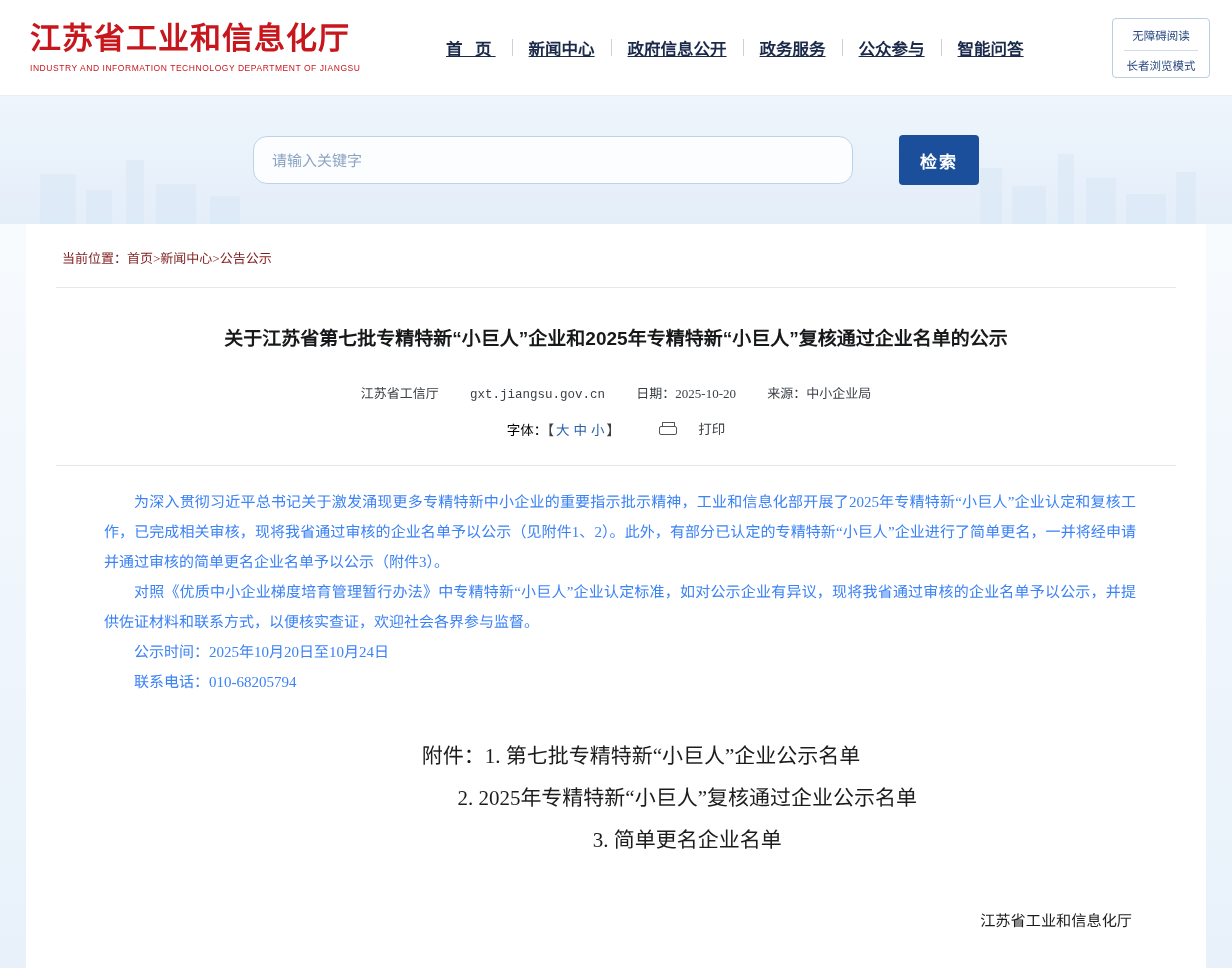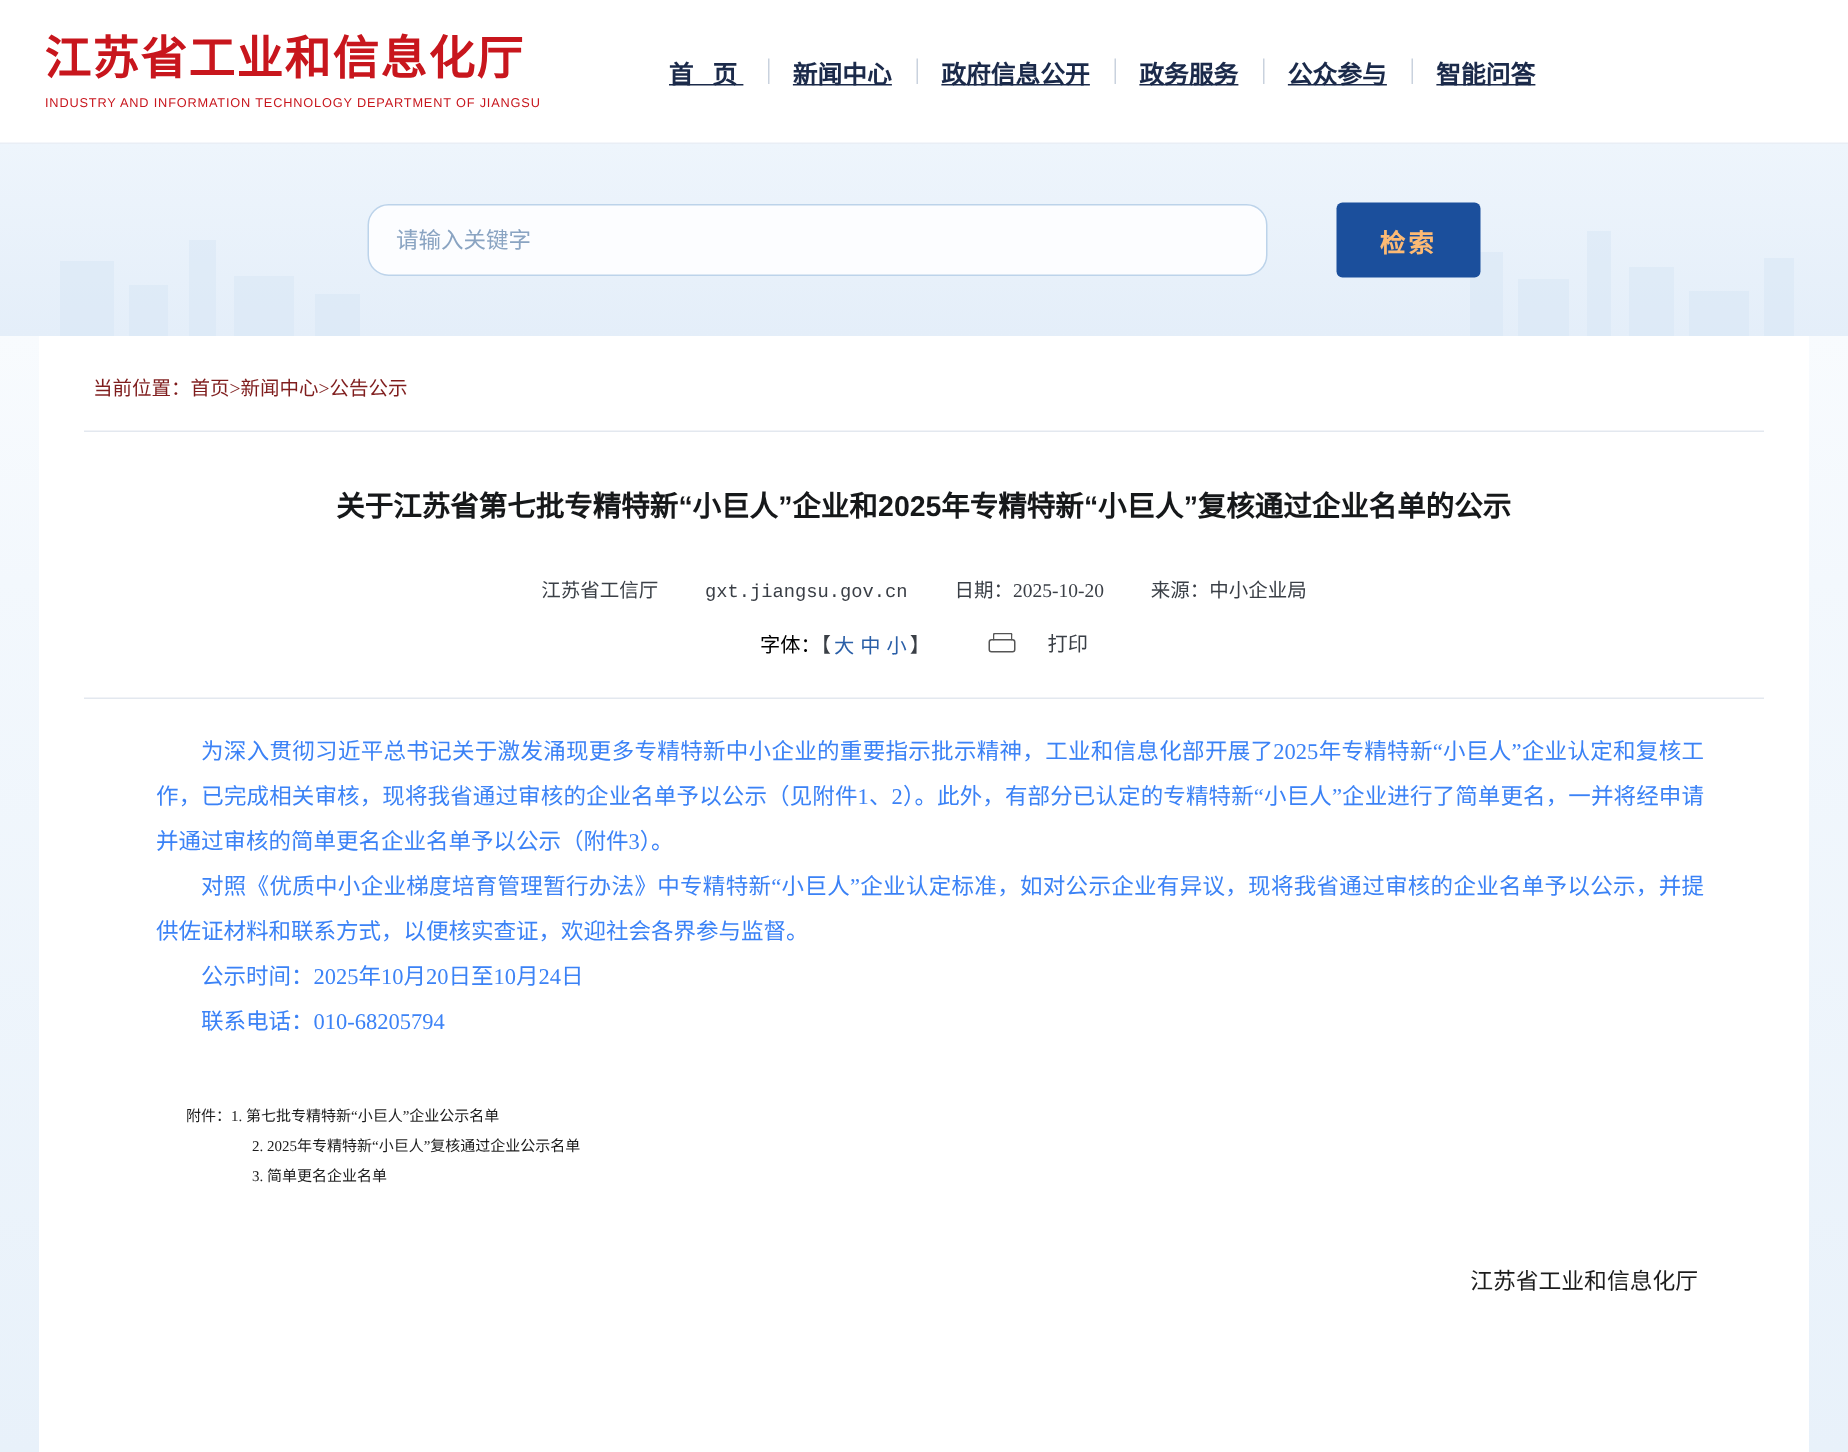--- a/index.html
+++ b/index.html
@@ -104,25 +104,25 @@
     color: #8aa4c2;
     font-size: 15px;
     padding: 0 18px;
     outline: none;
     font-family: "Liberation Sans", sans-serif;
   }
   .search-input::placeholder { color: #8aa4c2; }
   .search-btn {
     position: relative;
     margin-left: 46px;
-    width: 96px; height: 50px;
+    width: 80px; height: 50px;
     background: #1b4f9c;
     border: none;
     border-radius: 4px;
-    color: #fdba74;
+    color: #ffffff;
     font-size: 17px;
     font-weight: bold;
     letter-spacing: 2px;
     cursor: pointer;
     font-family: "Liberation Sans", sans-serif;
   }
 
   
   .content {
     position: relative;
@@ -196,24 +196,25 @@
     font-size: 15px;
     line-height: 2.0;
     color: #3b82f6;
     font-family: "Liberation Serif", "DejaVu Serif", serif;
     text-align: justify;
   }
   .body-text p { margin: 0; }
   .indent { text-indent: 2em; }
   .attach-block {
     margin: 38px 70px 0 78px;
-    font-size: 10px;
+    font-size: 21px;
     line-height: 2.0;
     color: #1c1c1c;
     font-family: "Liberation Serif", "DejaVu Serif", serif;
+    text-align: center;
   }
   .attach-item { text-indent: 2em; }
   .attach-item.sub { text-indent: 6.4em; }
   .signature {
     margin: 44px 74px 0 0;
     text-align: right;
     font-size: 15.2px;
     line-height: 2.1;
     color: #1c1c1c;
     font-family: "Liberation Serif", "DejaVu Serif", serif;
@@ -237,20 +238,25 @@
       <div class="nav-sep"></div>
       <div class="nav-item">政府信息公开</div>
       <div class="nav-sep"></div>
       <div class="nav-item">政务服务</div>
       <div class="nav-sep"></div>
       <div class="nav-item">公众参与</div>
       <div class="nav-sep"></div>
       <div class="nav-item">智能问答</div>
     </div>
 
+    <div class="access-box">
+      <div>无障碍阅读</div>
+      <div class="divider"></div>
+      <div>长者浏览模式</div>
+    </div>
   </div>
 
   <div class="search-band">
     <svg class="skyline" viewBox="0 0 1232 86" preserveAspectRatio="none">
       <g fill="#d8e7f6">
         <rect x="40" y="36" width="36" height="50"></rect>
         <rect x="86" y="52" width="26" height="34"></rect>
         <rect x="126" y="22" width="18" height="64"></rect>
         <rect x="156" y="46" width="40" height="40"></rect>
         <rect x="210" y="58" width="30" height="28"></rect>

